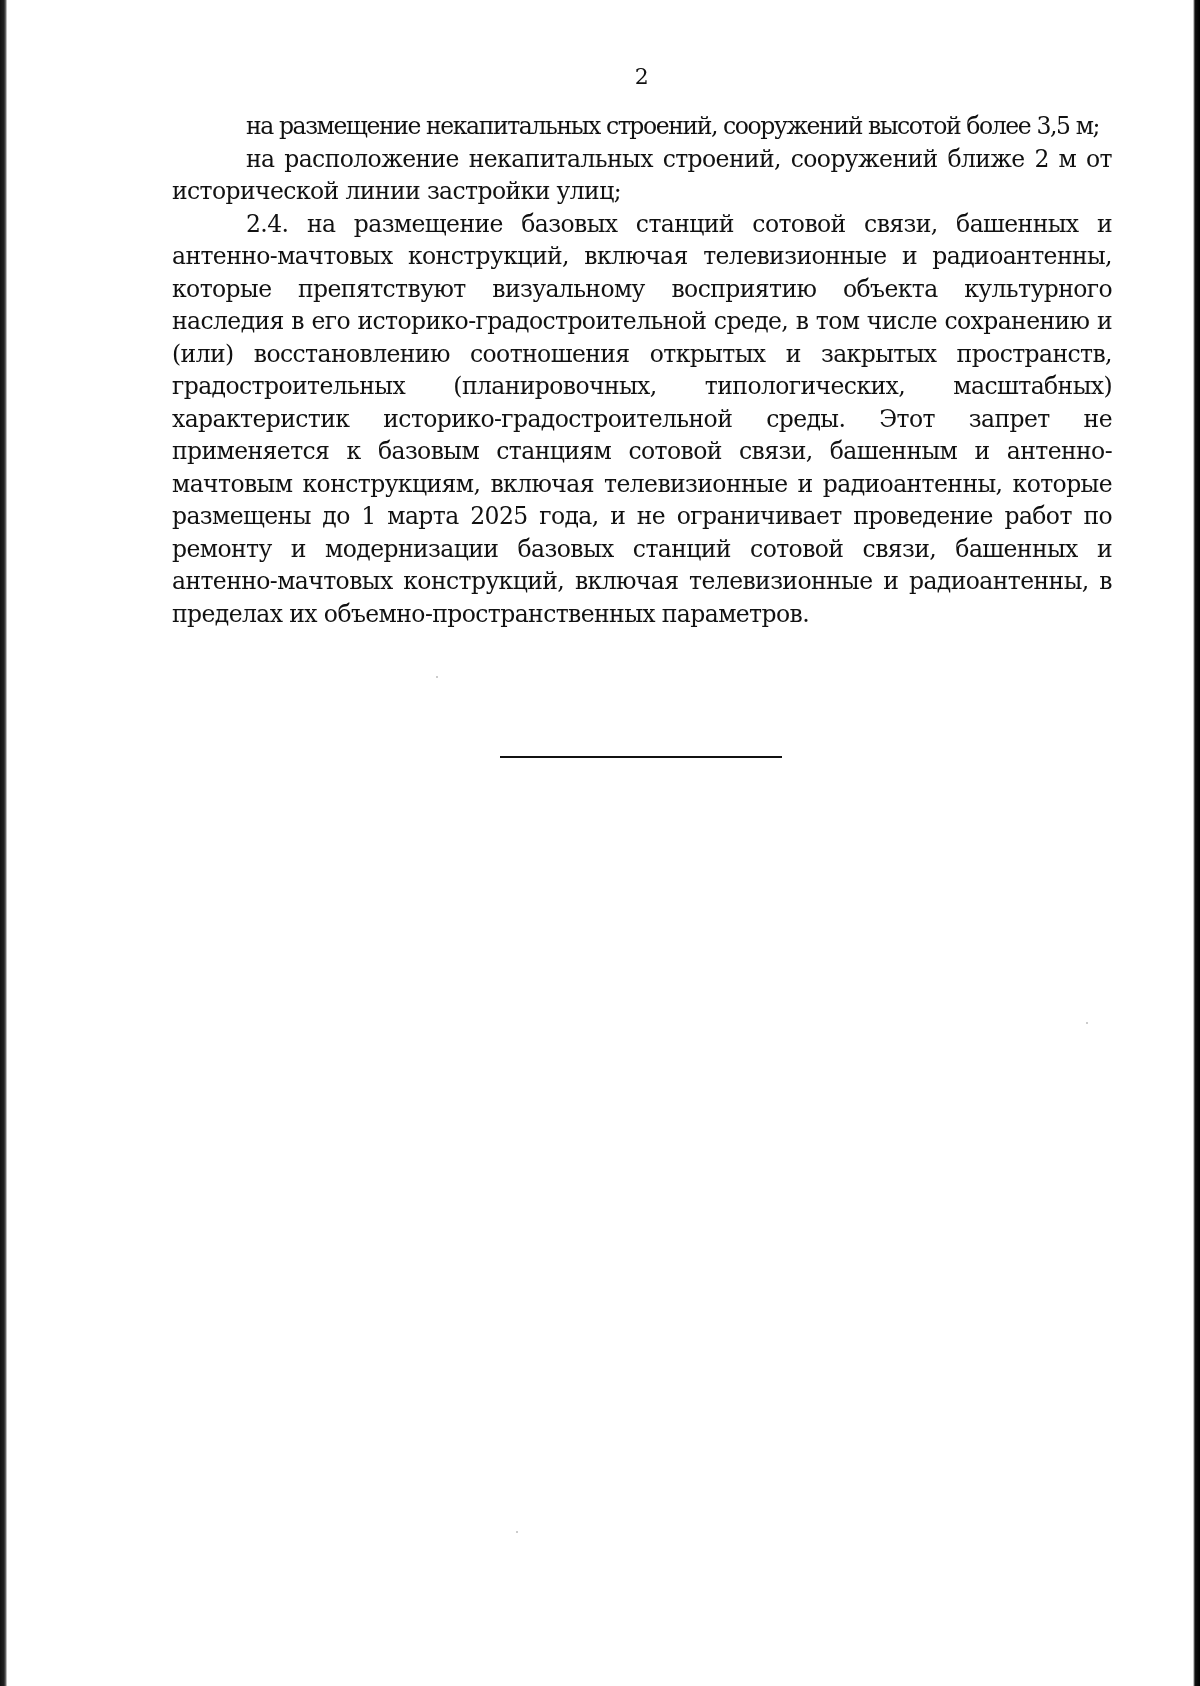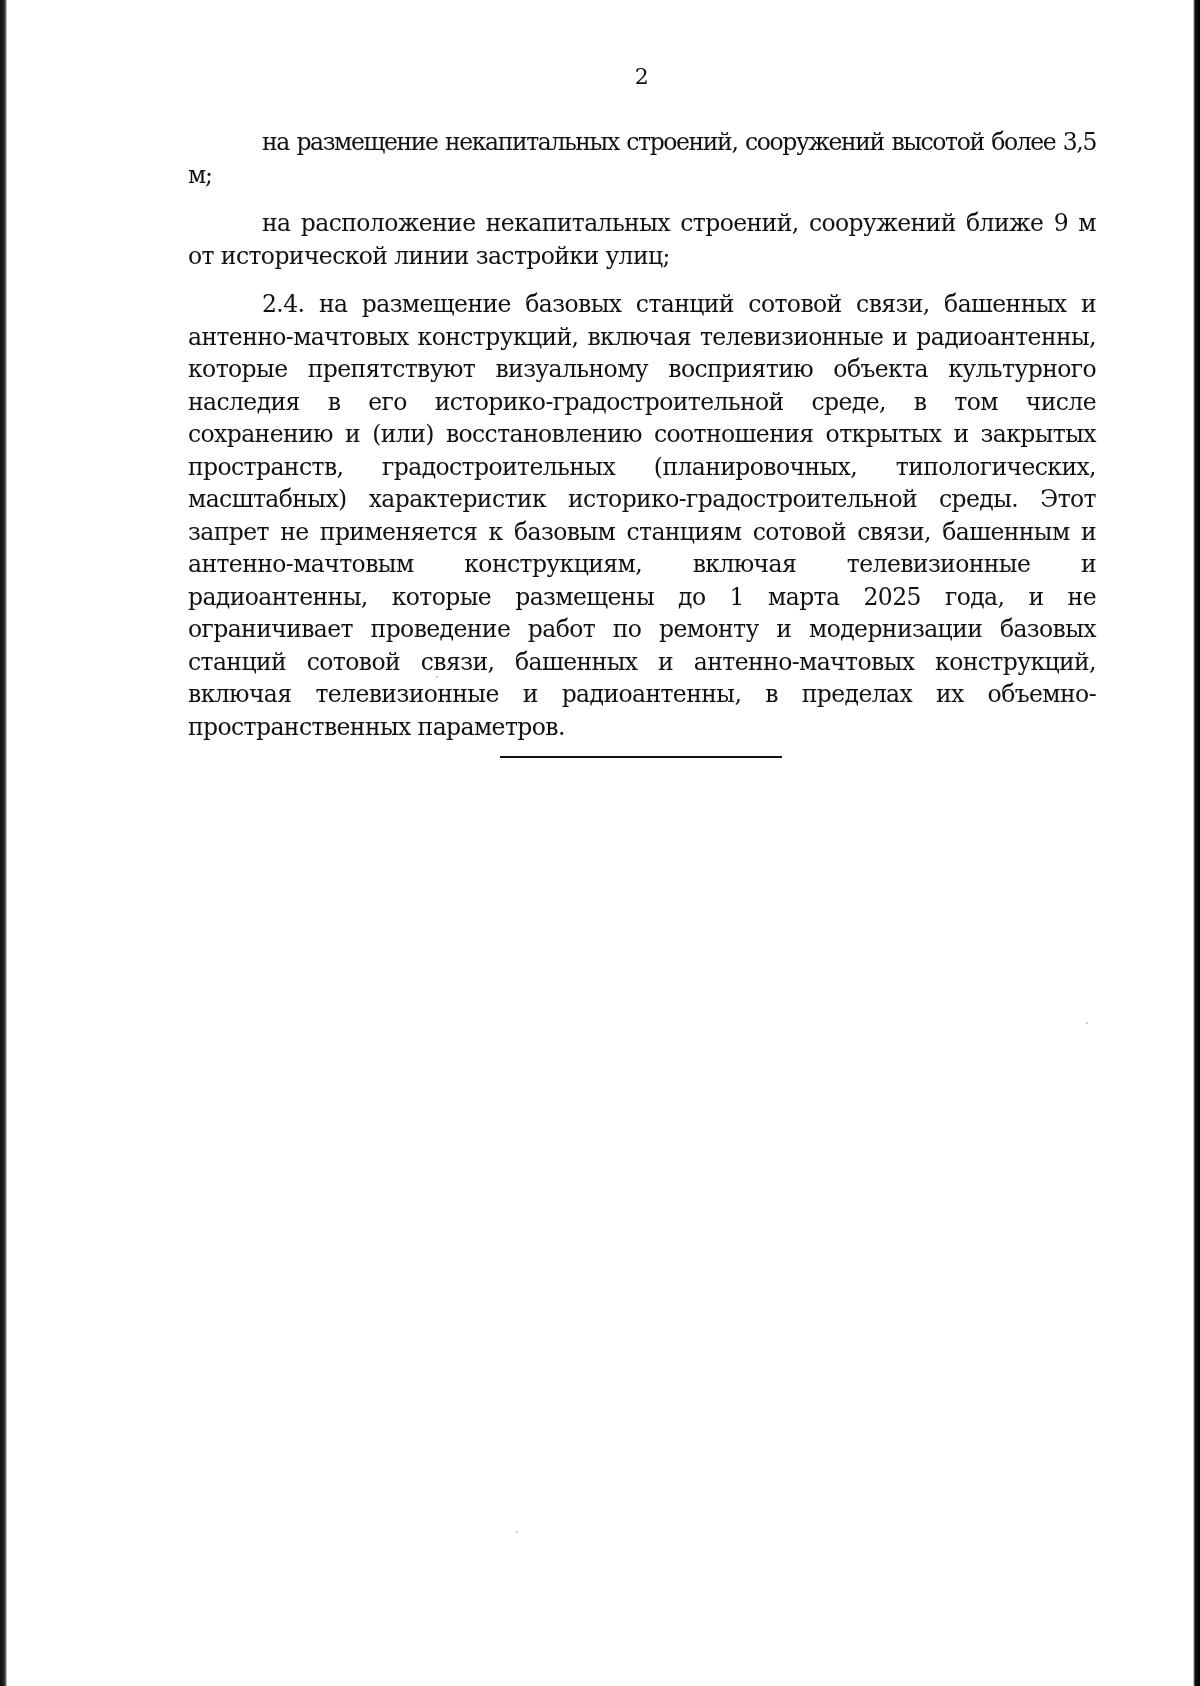--- a/index.html
+++ b/index.html
@@ -42,21 +42,21 @@
     position: absolute;
     left: 172px;
     top: 110px;
     width: 940px;
     font-size: 23.5px;
     line-height: 32.5px;
     letter-spacing: -0.6px;
     word-spacing: 0px;
   }
   .para {
-    margin: 16px;
+    margin: 0;
     text-align: justify;
     text-indent: 74px;
   }
   .para.last-left {
     text-align-last: left;
   }
   .para.condensed {
     letter-spacing: -1.4px;
     text-align-last: left;
   }
@@ -78,21 +78,21 @@
 </head>
 <body>
 
 <div class="scan-edge-left"></div>
 <div class="scan-edge-right"></div>
 
 <div class="page-number">2</div>
 
 <div class="content">
   <p class="para condensed">на размещение некапитальных строений, сооружений высотой более 3,5 м;</p>
-  <p class="para last-left">на расположение некапитальных строений, сооружений ближе 9 м от исторической линии застройки улиц;</p>
+  <p class="para last-left">на расположение некапитальных строений, сооружений ближе 2 м от исторической линии застройки улиц;</p>
   <p class="para last-left">2.4. на размещение базовых станций сотовой связи, башенных и антенно-мачтовых конструкций, включая телевизионные и радиоантенны, которые препятствуют визуальному восприятию объекта культурного наследия в его историко-градостроительной среде, в том числе сохранению и (или) восстановлению соотношения открытых и закрытых пространств, градостроительных (планировочных, типологических, масштабных) характеристик историко-градостроительной среды. Этот запрет не применяется к базовым станциям сотовой связи, башенным и антенно-мачтовым конструкциям, включая телевизионные и радиоантенны, которые размещены до 1 марта 2025 года, и не ограничивает проведение работ по ремонту и модернизации базовых станций сотовой связи, башенных и антенно-мачтовых конструкций, включая телевизионные и радиоантенны, в пределах их объемно-пространственных параметров.</p>
 </div>
 
 <div class="separator"></div>
 
 <div class="speck" style="left:436px; top:676px;"></div>
 <div class="speck" style="left:516px; top:1531px;"></div>
 <div class="speck" style="left:1086px; top:1022px;"></div>
 
 </body></html>

